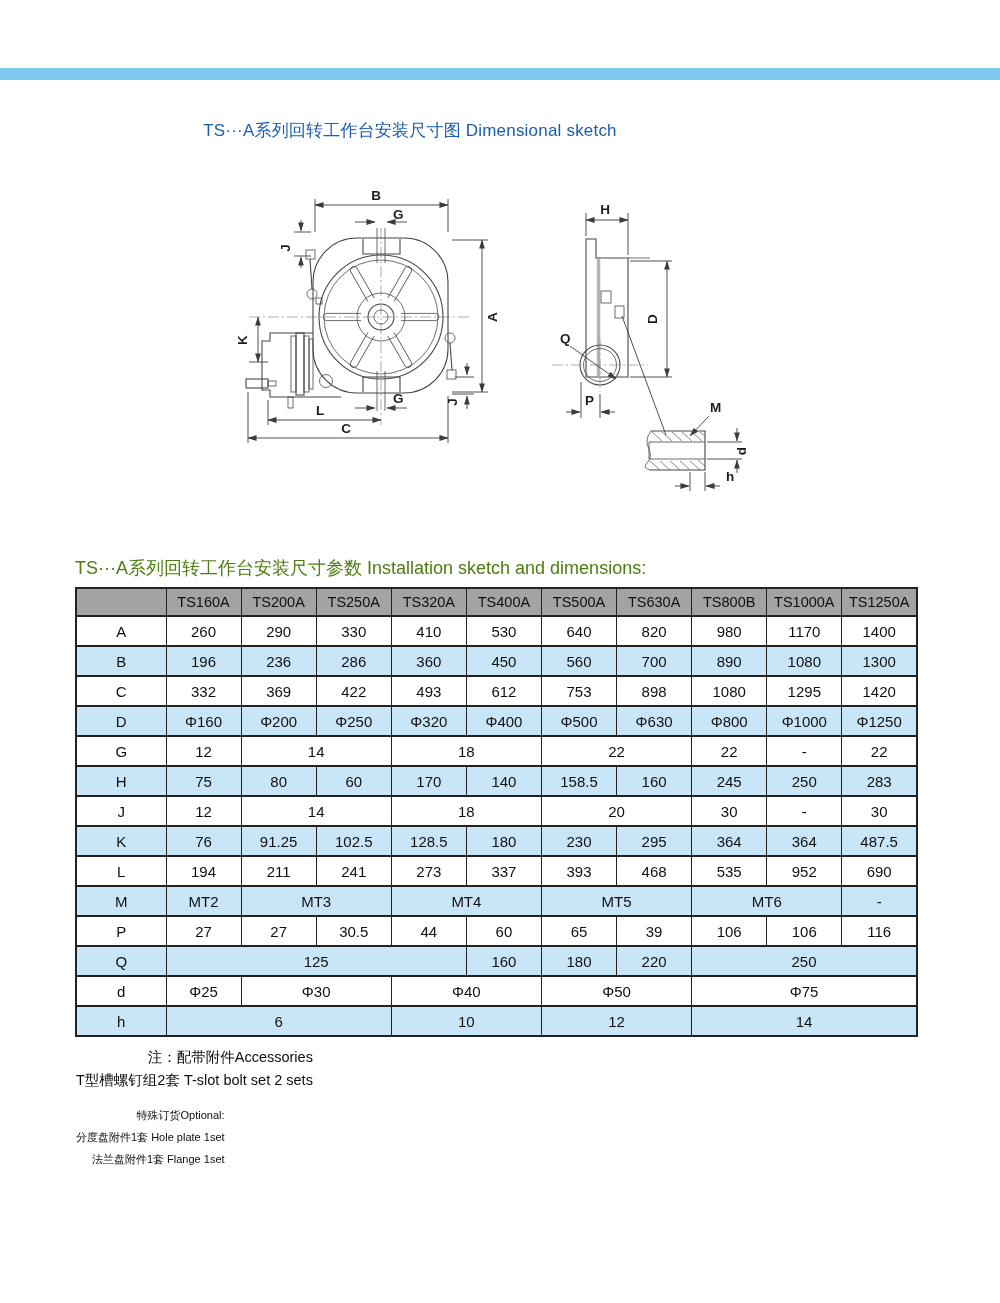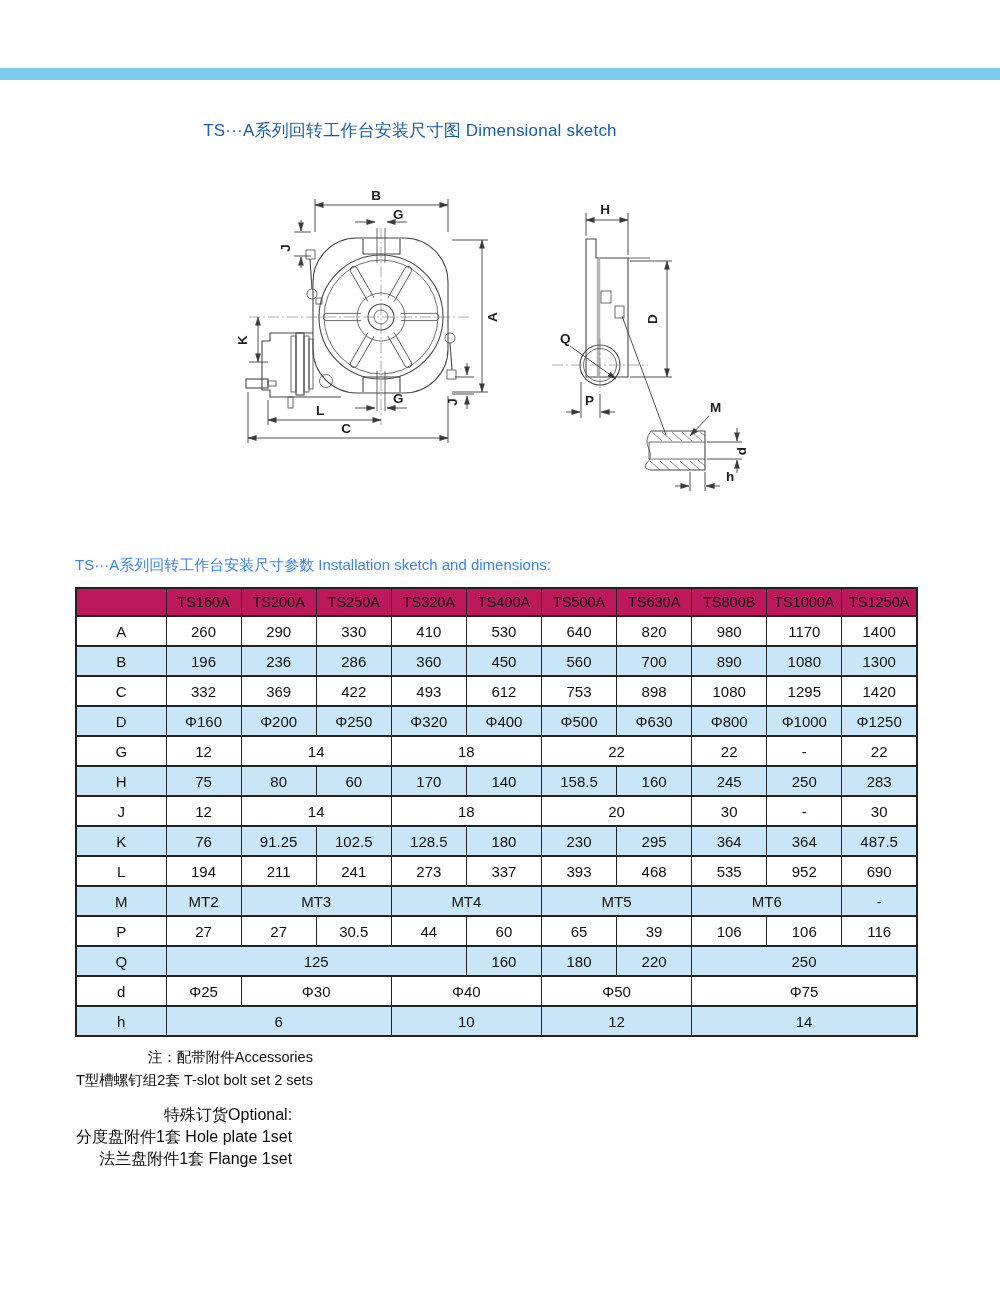--- a/index.html
+++ b/index.html
@@ -1,31 +1,31 @@
 <!DOCTYPE html>
 <html><head>
 <meta charset="utf-8">
 <style>
   html,body{margin:0;padding:0;background:#ffffff;}
   .page{position:relative;width:1000px;height:1303px;background:#fff;overflow:hidden;
         font-family:"Liberation Sans",sans-serif;color:#111;}
   .topbar{position:absolute;left:0;top:68px;width:1000px;height:12px;background:#7ecbf0;}
   .title{position:absolute;left:0;top:119px;width:820px;text-align:center;
          font-size:17px;letter-spacing:.2px;color:#1a5dad;}
-  .caption{position:absolute;left:75px;top:556px;font-size:15px;color:#3b82f6;}
+  .caption{position:absolute;left:75px;top:556px;font-size:18px;color:#4d7c0f;}
   table.dims{position:absolute;left:75px;top:587px;width:841px;border-collapse:collapse;
              table-layout:fixed;border:2px solid #222;}
   table.dims th,table.dims td{border-top:2px solid #222;border-bottom:2px solid #222;
              border-left:1px solid #222;border-right:1px solid #222;
              text-align:center;vertical-align:middle;font-weight:normal;
              font-size:15px;color:#101010;padding:0;height:28px;}
-  table.dims thead th{background:#be185d;height:26px;font-size:14.5px;}
+  table.dims thead th{background:#a3a3a3;height:26px;font-size:14.5px;}
   table.dims tbody tr.shade th,table.dims tbody tr.shade td{background:#c9e6f8;}
   .notes{position:absolute;left:76px;top:1046px;font-size:14.5px;line-height:23px;color:#0d0d0d;}
-  .optional{position:absolute;left:76px;top:1104px;font-size:16px;line-height:22px;color:#0d0d0d;}
+  .optional{position:absolute;left:76px;top:1104px;font-size:11px;line-height:22px;color:#0d0d0d;}
   .notes p,.optional p{margin:0;text-align:right;}
   
   svg.sketch{position:absolute;left:215px;top:170px;}
   .ln{fill:none;stroke:#474747;stroke-width:1.1;}
   .thin{stroke-width:0.8;}
   .dim{fill:none;stroke:#3c3c3c;stroke-width:0.9;}
   .cl{fill:none;stroke:#8a8a8a;stroke-width:0.7;stroke-dasharray:11 3 2 3;}
   .gray{stroke:#b5b5b5;stroke-width:3.5;}
   .hatch{stroke:#555;stroke-width:0.7;}
   .lbl{font-family:"Liberation Sans",sans-serif;font-size:13.5px;font-weight:bold;fill:#1d1d1d;}

